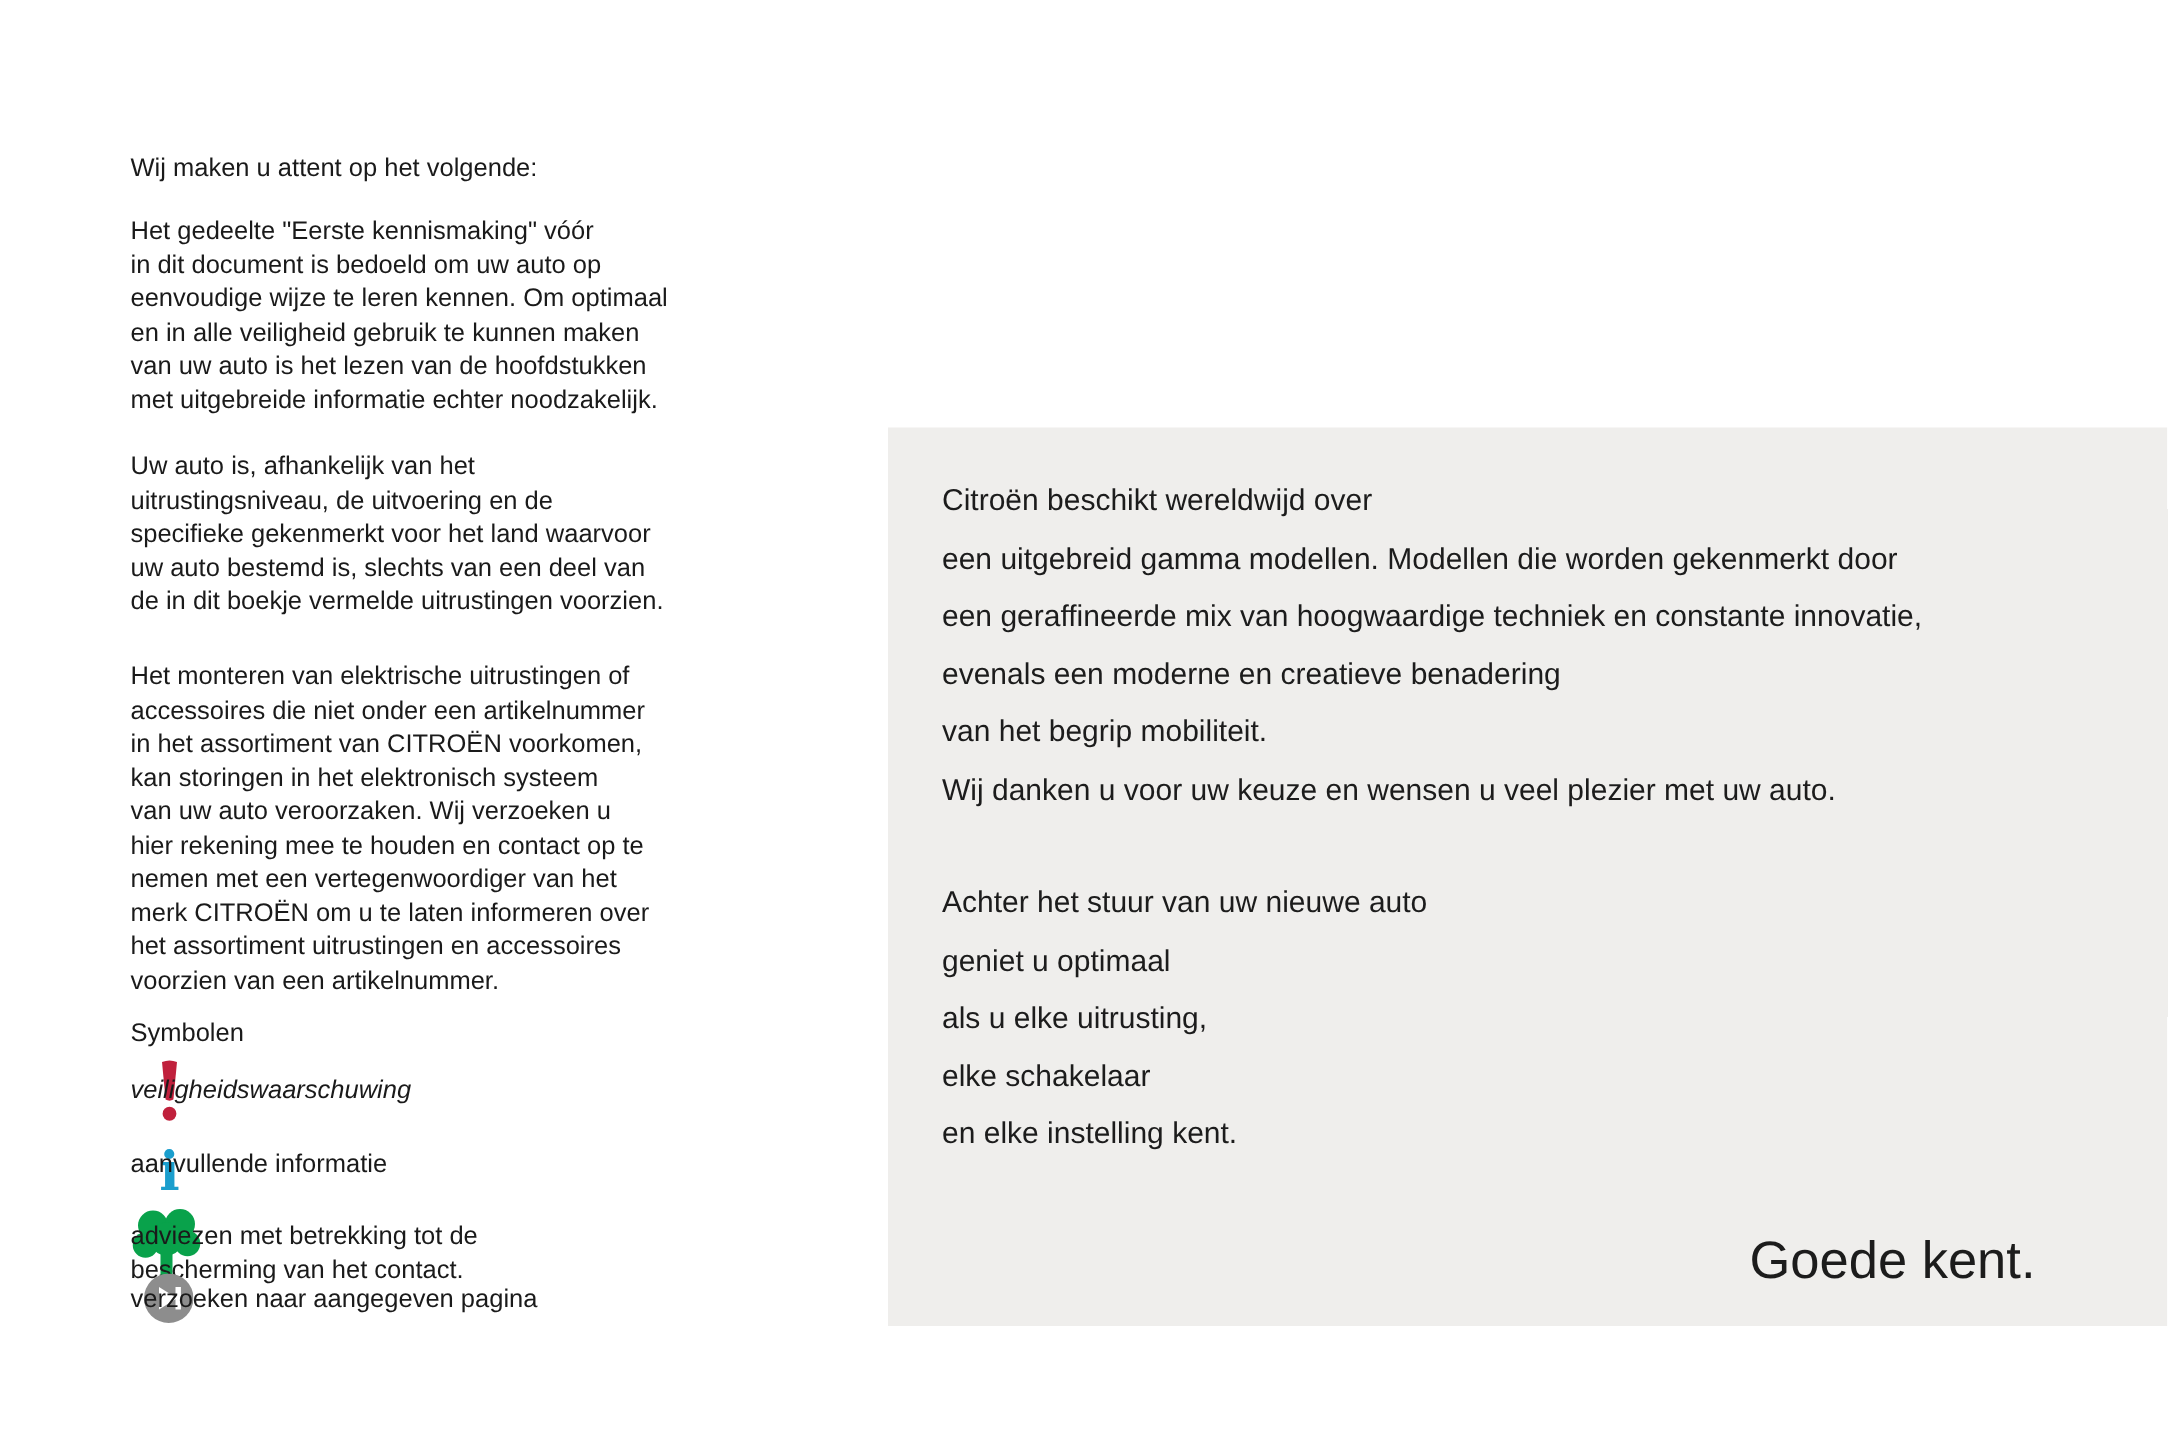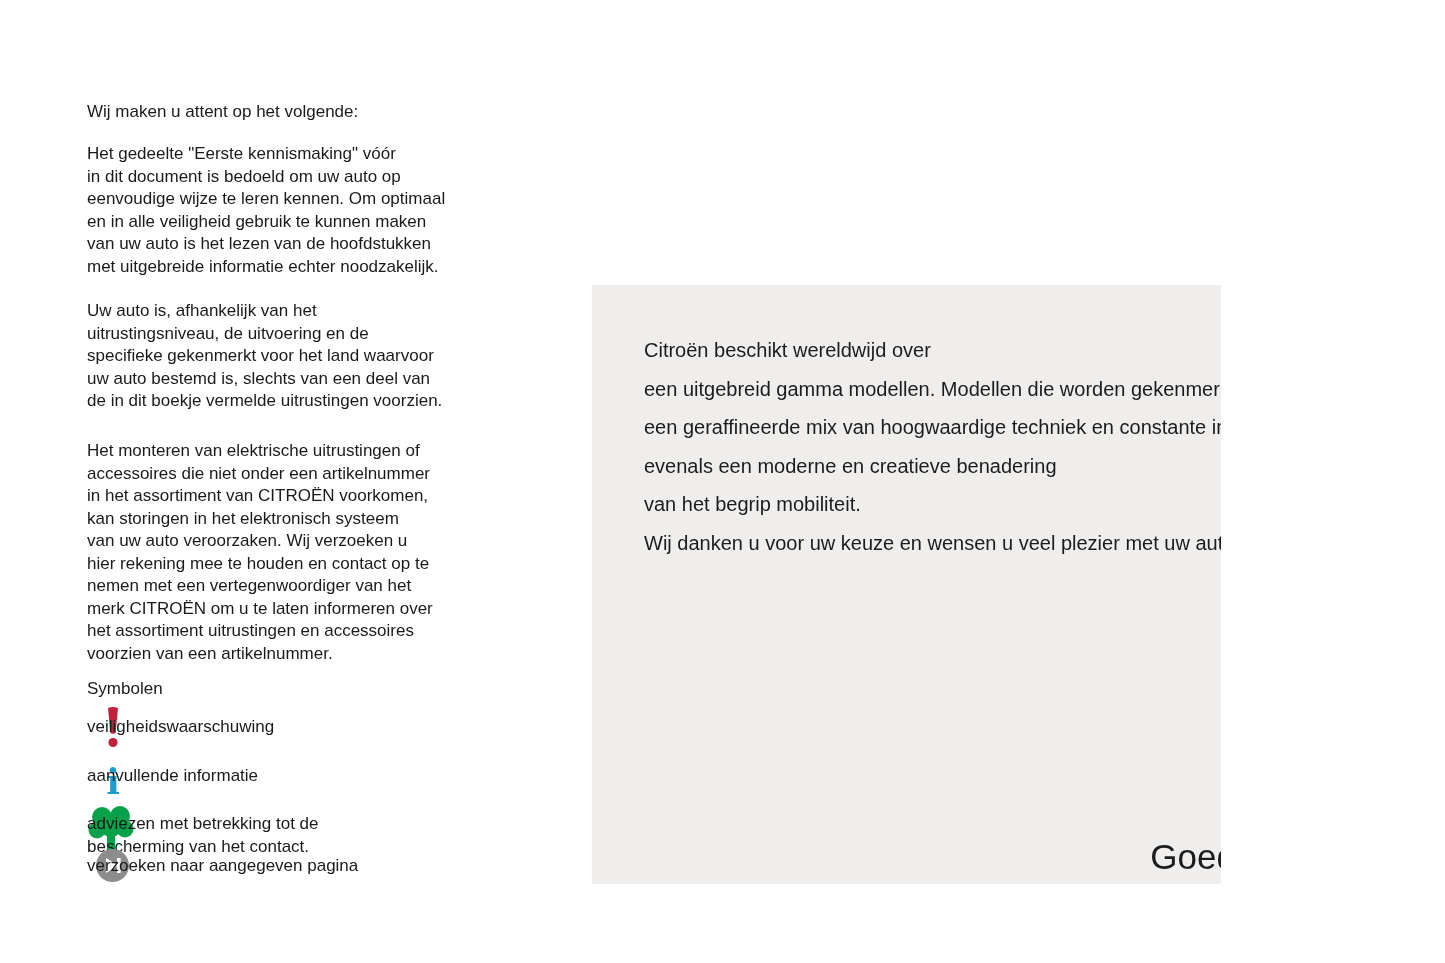--- a/index.html
+++ b/index.html
@@ -3,21 +3,21 @@
 <meta charset="utf-8">
 <style>
   html, body {
     margin: 0;
     padding: 0;
     background: #ffffff;
     font-family: "Liberation Sans", "DejaVu Sans", sans-serif;
   }
   .page {
     position: relative;
-    width: 1221px;
+    width: 1445px;
     height: 963px;
     background: #ffffff;
     overflow: hidden;
     color: #1a1a1a;
   }
 
   
   .left-col p {
     margin: 0;
     position: absolute;
@@ -43,41 +43,41 @@
   .sym-label {
     position: absolute;
     left: 138px;
     margin: 0;
     font-size: 16.5px;
     line-height: 18px;
     white-space: pre-line;
     color: #1a1a1a;
   }
   .icon-warning { left: 100px; top: 706px; width: 26px; height: 42px; }
-  .label-warning { top: 716px; }
+  .label-warning { top: 716px; font-style: italic; }
   .icon-info { left: 100px; top: 760px; width: 26px; height: 42px;
                font-family: "DejaVu Serif", "Liberation Serif", serif;
                font-weight: bold; font-size: 36px; color: #1a9ecd; line-height: 1; }
   .label-info { top: 765px; }
   .icon-tree { left: 88px; top: 804px; width: 46px; height: 52px; }
   .label-tree { top: 813px; }
   .icon-pageref { left: 96px; top: 849px; width: 33px; height: 33px; }
   .label-pageref { top: 855px; }
 
   
   .right-panel {
     position: absolute;
     left: 592px;
     top: 285px;
     width: 853px;
     height: 599px;
     background: #efeeec;
   }
   .right-panel p {
-    margin: 16px;
+    margin: 0;
     position: absolute;
     left: 36px;
     font-size: 20px;
     line-height: 38.6px;
     white-space: pre-line;
     color: #1c1c1c;
   }
   .block-1 { top: 30px; }
   .block-2 { top: 298px; }
   .closing {
@@ -156,16 +156,21 @@
     <p class="sym-label label-pageref">verzoeken naar aangegeven pagina</p>
   </div>
 
   <div class="right-panel">
     <p class="block-1">Citroën beschikt wereldwijd over
 een uitgebreid gamma modellen. Modellen die worden gekenmerkt door
 een geraffineerde mix van hoogwaardige techniek en constante innovatie,
 evenals een moderne en creatieve benadering
 van het begrip mobiliteit.
 Wij danken u voor uw keuze en wensen u veel plezier met uw auto.</p>
+    <p class="block-2">Achter het stuur van uw nieuwe auto
+geniet u optimaal
+als u elke uitrusting,
+elke schakelaar
+en elke instelling kent.</p>
     <p class="closing">Goede kent.</p>
   </div>
 
 </div>
 
 </body></html>

